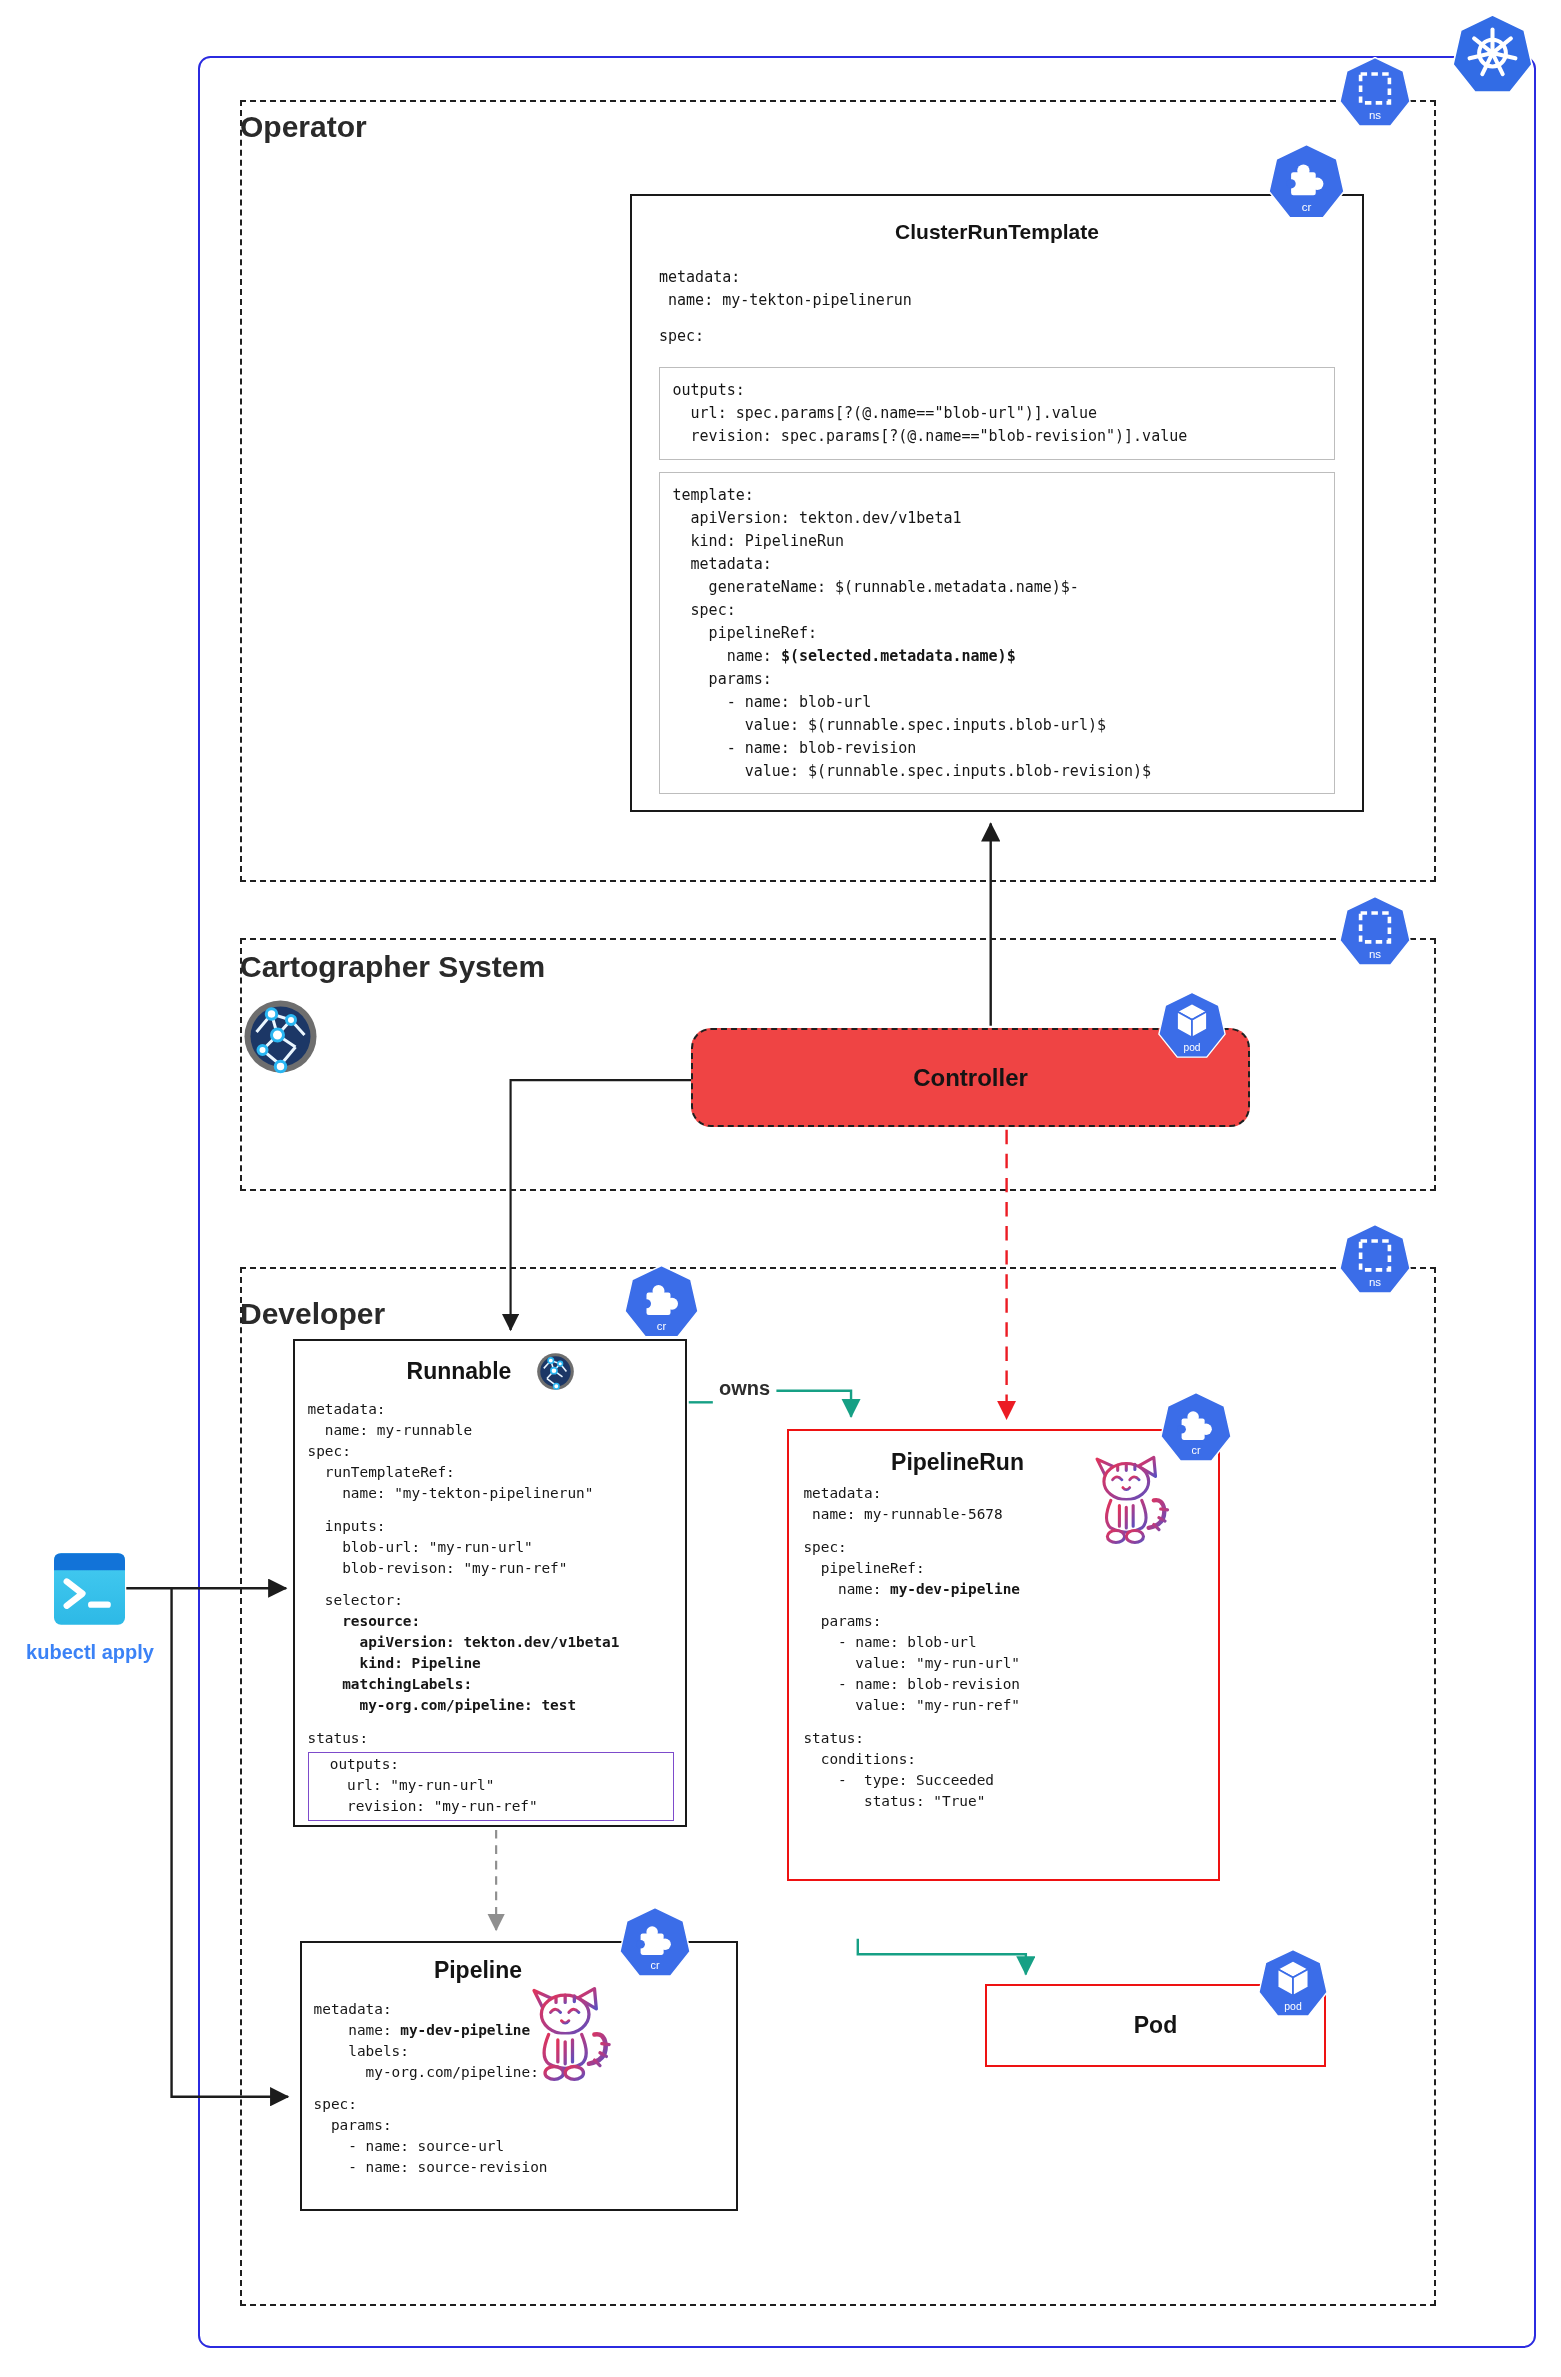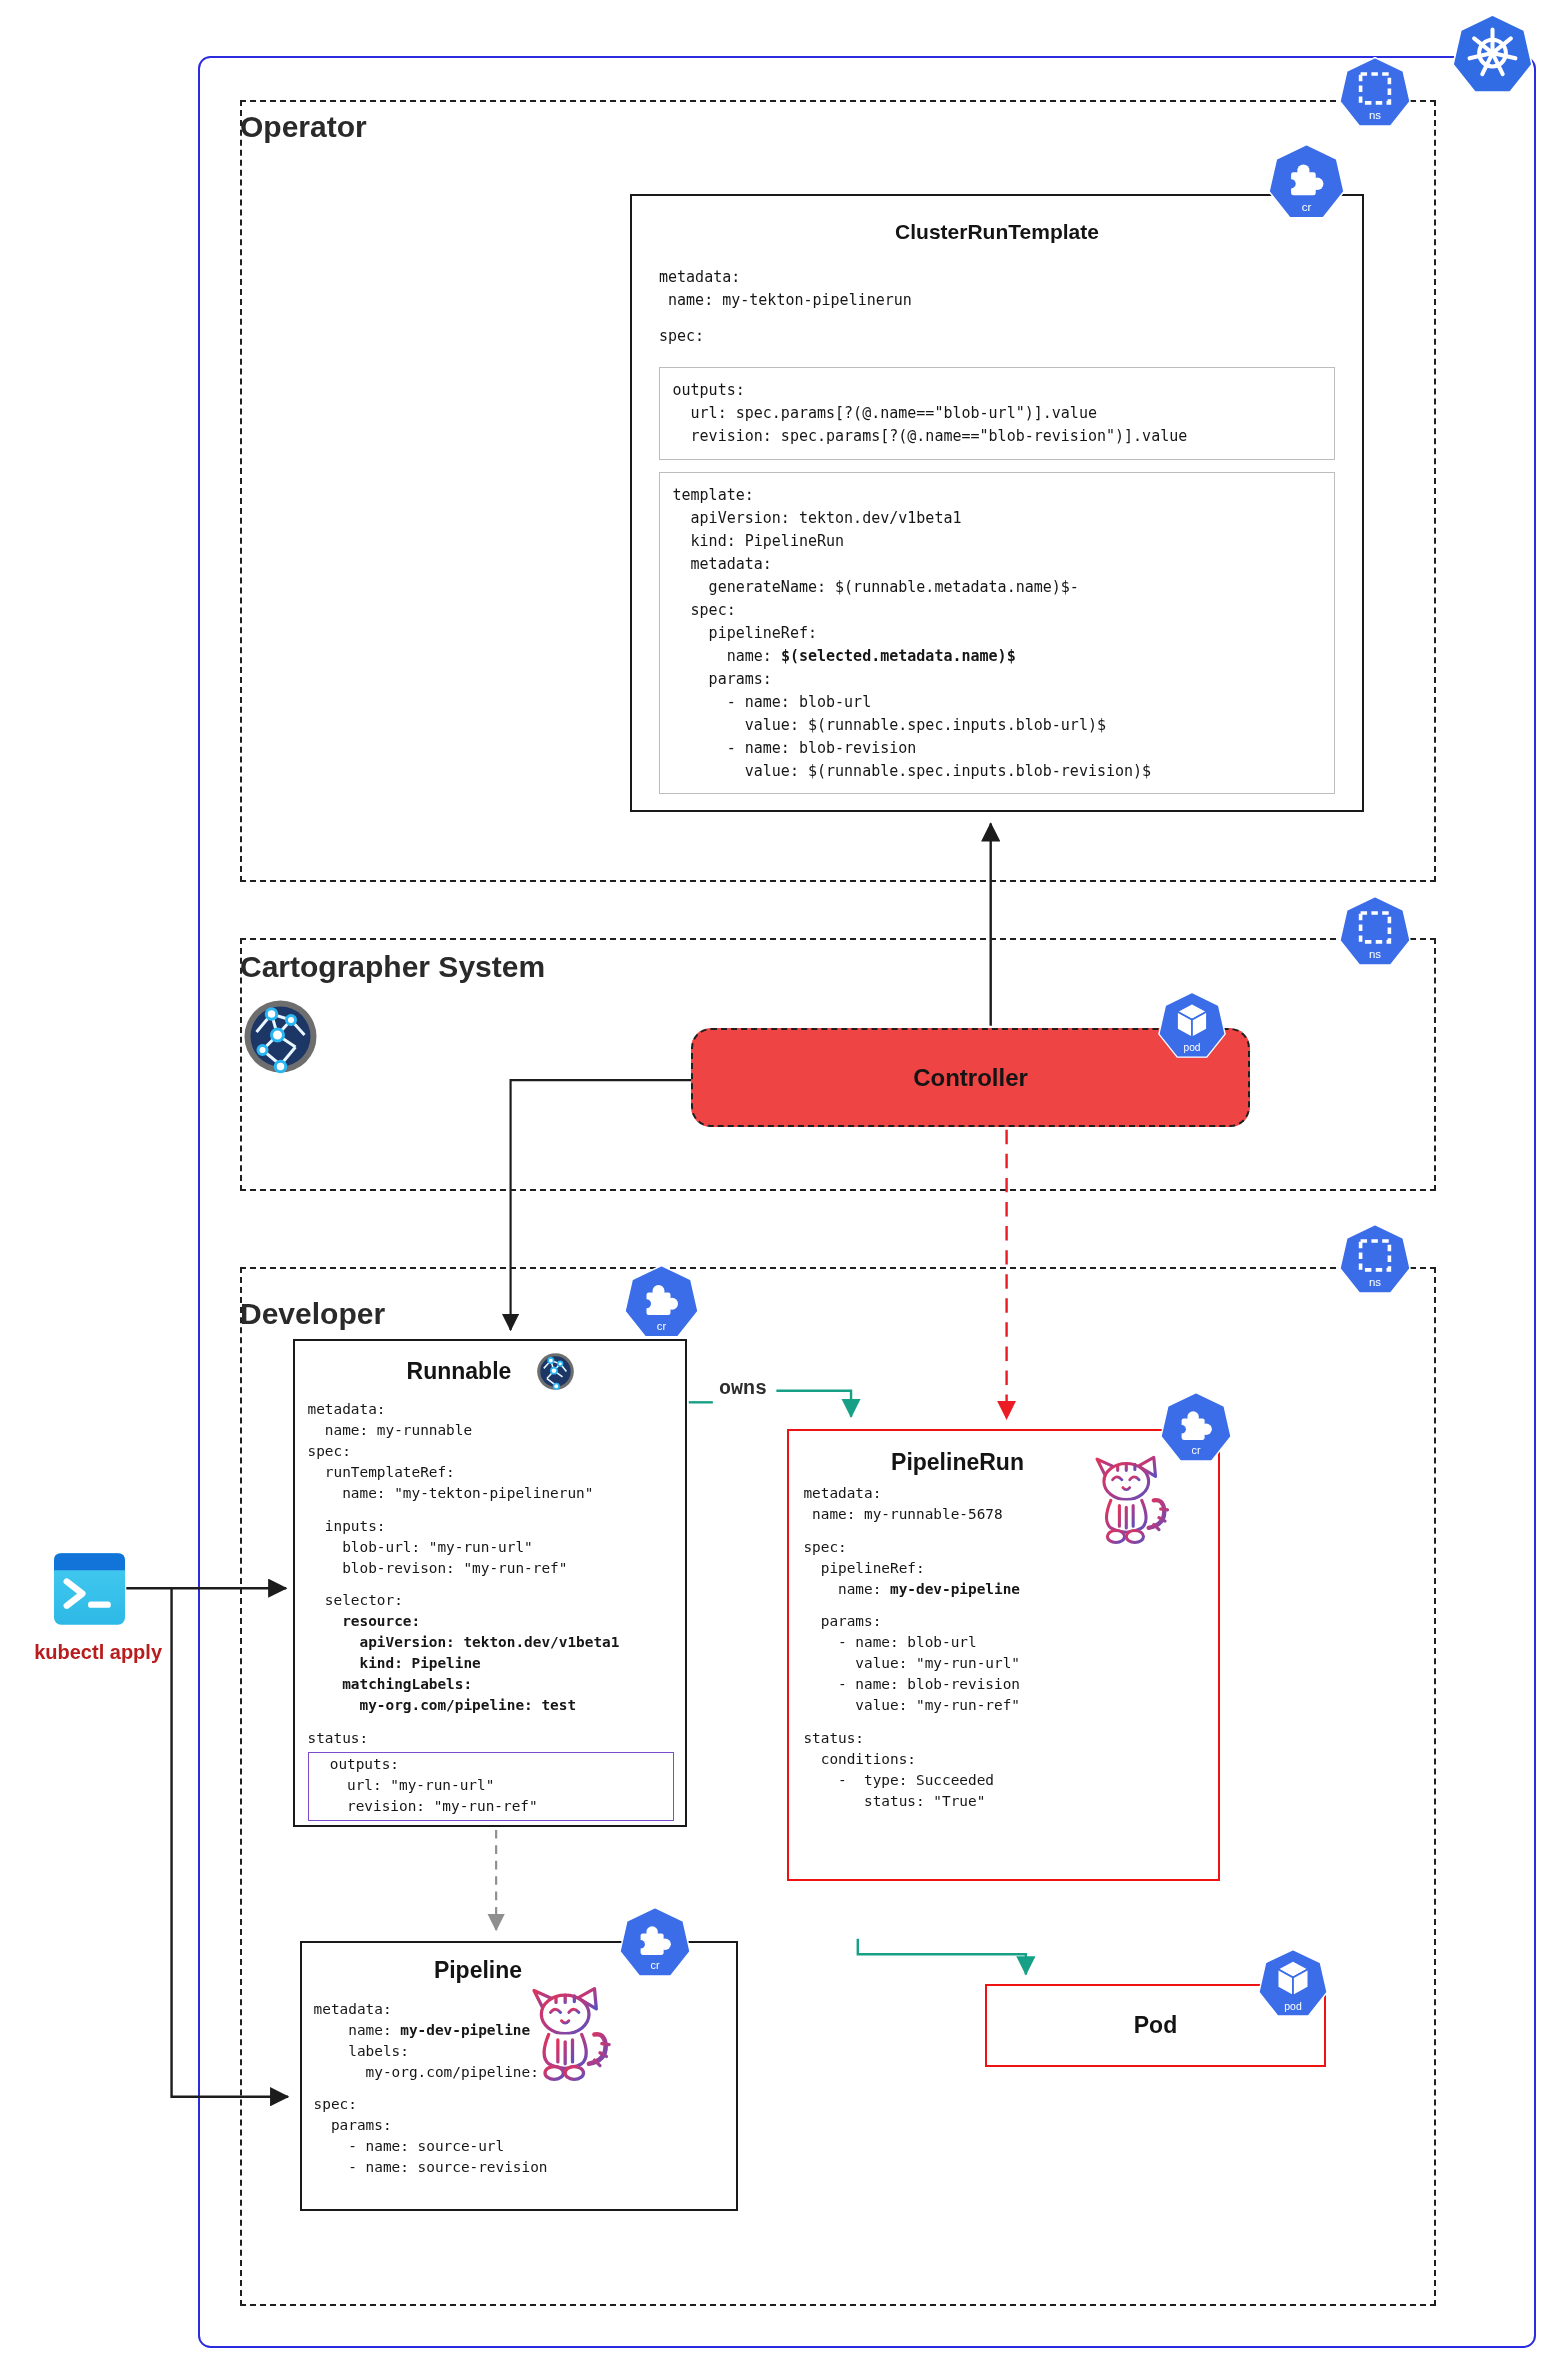--- a/index.html
+++ b/index.html
@@ -19,21 +19,21 @@
   .yl{white-space:pre;}
   .yl b{font-weight:bold;}
   .yaml .yl.blank{height:13.5px;}
   .yaml-sm .yl.blank{height:11.6px;}
   .graybox{border:1.4px solid #bdbdbd;background:#fff;box-sizing:border-box;}
   .purplebox{border:1.4px solid #7d4bcb;box-sizing:border-box;padding:1px 3.9px 2.9px 3.9px;margin-top:2.9px;}
   .badge{position:absolute;z-index:30;}
   .logo{position:absolute;z-index:30;}
   #wires{position:absolute;left:0;top:0;z-index:6;pointer-events:none;}
   .owns{position:absolute;z-index:12;font-weight:bold;font-size:20px;color:#2d2d2d;}
-  .kubectl-label{position:absolute;z-index:12;font-weight:bold;font-size:20px;color:#b91c1c;text-align:right;}
+  .kubectl-label{position:absolute;z-index:12;font-weight:bold;font-size:20px;color:#3b82f6;text-align:center;}
 </style>
 </head>
 <body>
 
 <div class="abs" style="left:198px;top:56px;width:1334px;height:2288px;border:2.4px solid #2b2be0;border-radius:12.5px;z-index:1;"></div>
 
 <svg id="wires" width="1561" height="2377" viewBox="0 0 3241 4936">
   <defs>
     <marker id="ab" markerWidth="9" markerHeight="8" refX="7.5" refY="4" orient="auto" markerUnits="strokeWidth">
       <path d="M0,0 L8,4 L0,8 Z" fill="#1c1c1c"></path>
@@ -147,21 +147,21 @@
       <div class="yl blank"><span></span></div>
       <div class="yl"><span>status:</span></div>
     </div>
   <div class="purplebox yaml-sm">
       <div class="yl"><span>  outputs:</span></div>
       <div class="yl"><span>    url: "my-run-url"</span></div>
       <div class="yl"><span>    revision: "my-run-ref"</span></div>
     </div>
 </div>
 
-<div class="owns" style="left:719px;top:1377px;font-family:Liberation Mono, monospace;">owns</div>
+<div class="owns" style="left:719px;top:1377px;">owns</div>
 
 <div class="panel redbox" style="left:787px;top:1429px;width:433px;height:452px;padding:7.7px 14.4px;border-width:2.4px;">
   <div class="box-title" style="margin-top:10.6px;margin-bottom:6.7px;margin-right:92px;font-size:23px;">PipelineRun</div>
   <div class="yaml-sm">
       <div class="yl"><span>metadata:</span></div>
       <div class="yl"><span> name: my-runnable-5678</span></div>
       <div class="yl blank"><span></span></div>
       <div class="yl"><span>spec:</span></div>
       <div class="yl"><span>  pipelineRef:</span></div>
       <div class="yl"><span>    name: </span><b>my-dev-pipeline</b><span></span></div>

